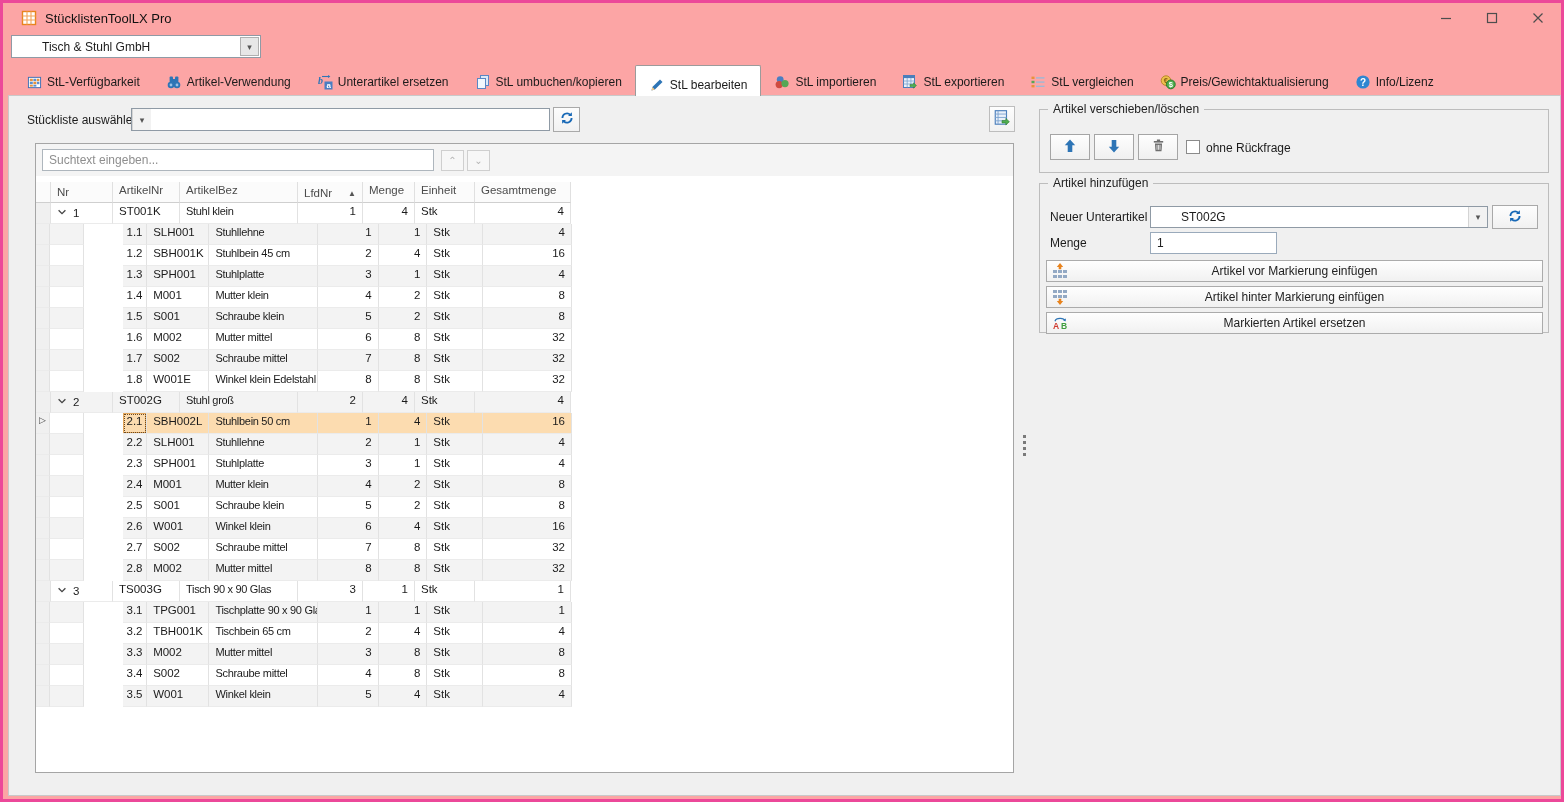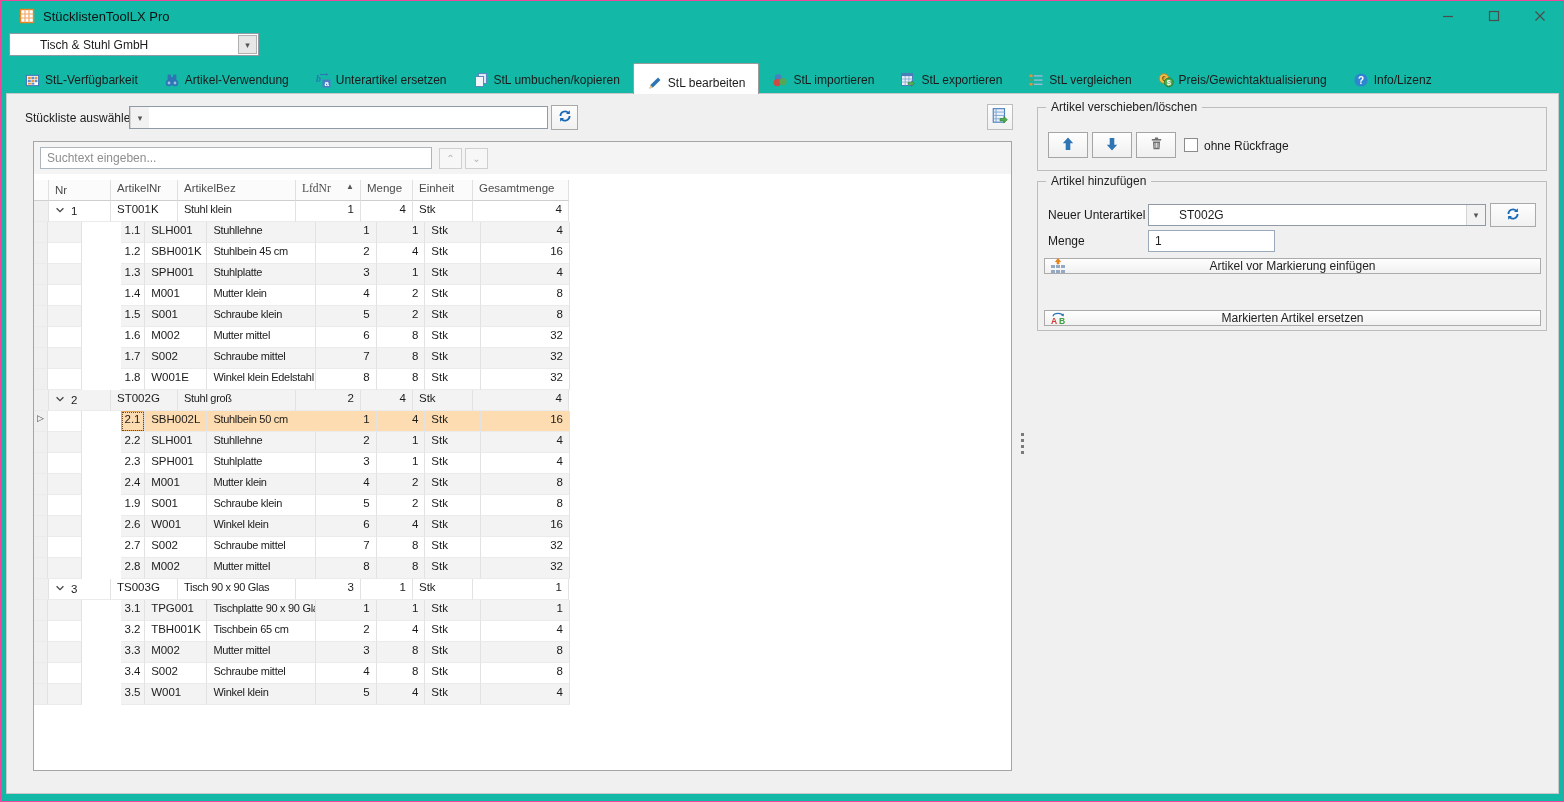--- a/index.html
+++ b/index.html
@@ -1,19 +1,19 @@
 <!DOCTYPE html>
 <html><head>
 <meta charset="utf-8">
 <style>
   * { box-sizing: border-box; margin: 0; padding: 0; }
   body { font-family: "Liberation Sans", sans-serif; background:#444; }
   .window {
     position: relative; width: 1564px; height: 802px;
-    background:#14b8a6; border:1px solid #ec4899; overflow:hidden;
+    background:#fca5a5; border:3px solid #ec4899; overflow:hidden;
     font-size:12px; color:#1b1b1b;
   }
   
   .titlebar { position:absolute; left:0; top:0; right:0; height:30px; display:flex; align-items:center; }
   .titlebar .app-ico { margin:0 8px 0 18px; width:16px; height:16px; }
   .titlebar .title { font-size:13px; color:#111; }
   .win-controls { position:absolute; right:0; top:0; height:30px; display:flex; }
   .win-btn { width:46px; height:30px; display:flex; align-items:center; justify-content:center; }
   .win-btn svg { display:block; }
   
@@ -55,34 +55,34 @@
   .cnr { width:26px; text-align:center; padding:2px 2px 0 2px;margin-left:39px; }
   .c-artnr { width:67px; }
   .c-bez { width:118px; font-size:11px; letter-spacing:-0.3px; }
   .c-lfd { width:65px; text-align:right; }
   .c-menge { width:52px; text-align:right; }
   .c-einheit { width:60px; }
   .c-gesamt { width:96px; text-align:right; }
   .trow.alt .cell:not(.gutter) { background:#f3f3f3; }
   .trow.selected .cell:not(.gutter):not(.indent) { background:#fcdcb0; }
   .trow.selected .cnr { outline:1px dotted #6b4a21; outline-offset:-2px; box-shadow: inset 0 0 0 1px #e4a75c; }
-  .thead .c-lfd { display:flex; justify-content:space-between; text-align:left;font-family:Liberation Serif, serif; }
+  .thead .c-lfd { display:flex; align-items:center; justify-content:space-between; text-align:left; }
   .sort-arrow { font-size:8px; color:#555; }
   
   .splitter { position:absolute; left:1014px; top:93px; width:14px; height:699px; display:flex;
               align-items:center; justify-content:center; }
   .splitter .dots { display:flex; flex-direction:column; gap:3px; }
   .splitter .dots i { width:3px; height:3px; background:#7a7a7a; display:block; }
   
   .groupbox { position:absolute; border:1px solid #bdbdbd; }
   .groupbox .gb-title { position:absolute; top:-8px; left:8px; background:#f0f0f0; padding:0 5px; color:#222; }
   .sq-btn { position:absolute; width:40px; height:26px; background:linear-gradient(#fefefe,#f0f0f0);
             border:1px solid #a5a5a5; display:flex; align-items:center; justify-content:center; }
   .chk { position:absolute; width:14px; height:14px; background:#fff; border:1px solid #8b8b8b; }
-  .wide-btn { position:absolute; left:6px; width:497px; height:16px; background:linear-gradient(#fefefe,#f1f1f1);
+  .wide-btn { position:absolute; left:6px; width:497px; height:22px; background:linear-gradient(#fefefe,#f1f1f1);
               border:1px solid #ababab; display:flex; align-items:center; }
   .wide-btn .bicon { width:16px; height:16px; margin-left:5px; }
   .wide-btn .btxt { flex:1; text-align:center; margin-right:21px; color:#222; }
   .field-input { position:absolute; height:22px; border:1px solid #9aaabb; background:#fff; padding:0 6px;
                  font:12px "Liberation Sans", sans-serif; color:#222; }
 </style>
 </head>
 <body>
 
 <div class="window">
@@ -459,21 +459,21 @@
     <div class="cell c-bez">Mutter klein</div>
     <div class="cell c-lfd">4</div>
     <div class="cell c-menge">2</div>
     <div class="cell c-einheit">Stk</div>
     <div class="cell c-gesamt">8</div>
   </div>
           <div class="trow">
     <div class="cell gutter"><span class="indicator"></span></div>
 
     <div class="cell indent"></div>
-    <div class="cell cnr">1.9</div>
+    <div class="cell cnr">2.5</div>
     <div class="cell c-artnr">S001</div>
     <div class="cell c-bez">Schraube klein</div>
     <div class="cell c-lfd">5</div>
     <div class="cell c-menge">2</div>
     <div class="cell c-einheit">Stk</div>
     <div class="cell c-gesamt">8</div>
   </div>
           <div class="trow alt">
     <div class="cell gutter"><span class="indicator"></span></div>
 
@@ -652,20 +652,36 @@
               <rect x="11" y="7" width="4" height="3"></rect>
               <rect x="1" y="12" width="4" height="3"></rect>
               <rect x="6" y="12" width="4" height="3"></rect>
               <rect x="11" y="12" width="4" height="3"></rect>
             </g>
             <path d="M8 0l3.2 4H9.3v2.2H6.7V4H4.8z" fill="#e8831d"></path>
           </svg>
       </span>
       <span class="btxt">Artikel vor Markierung einfügen</span>
     </div>
+    <div class="wide-btn" style="top:102px;">
+      <span class="bicon">
+        <svg width="16" height="16" viewBox="0 0 16 16">
+            <g fill="#93a9c4">
+              <rect x="1" y="1" width="4" height="3"></rect>
+              <rect x="6" y="1" width="4" height="3"></rect>
+              <rect x="11" y="1" width="4" height="3"></rect>
+              <rect x="1" y="6" width="4" height="3"></rect>
+              <rect x="6" y="6" width="4" height="3"></rect>
+              <rect x="11" y="6" width="4" height="3"></rect>
+            </g>
+            <path d="M8 16l-3.2-4h1.9V9.8h2.6V12h1.9z" fill="#e8831d"></path>
+          </svg>
+      </span>
+      <span class="btxt">Artikel hinter Markierung einfügen</span>
+    </div>
     <div class="wide-btn" style="top:128px;">
       <span class="bicon">
         <svg width="16" height="16" viewBox="0 0 16 16">
             <path d="M3 6.2c1.2-3.6 8.8-3.6 10-.4" stroke="#2e75b6" fill="none" stroke-width="1.3"></path>
             <path d="M14 3.4l-.5 3-2.6-1.3z" fill="#2e75b6"></path>
             <text x="1" y="14" font-size="8.5" font-weight="bold" fill="#cf3b30" font-family="Liberation Sans, sans-serif">A</text>
             <text x="9" y="14" font-size="8.5" font-weight="bold" fill="#3f9e3f" font-family="Liberation Sans, sans-serif">B</text>
           </svg>
       </span>
       <span class="btxt">Markierten Artikel ersetzen</span>

